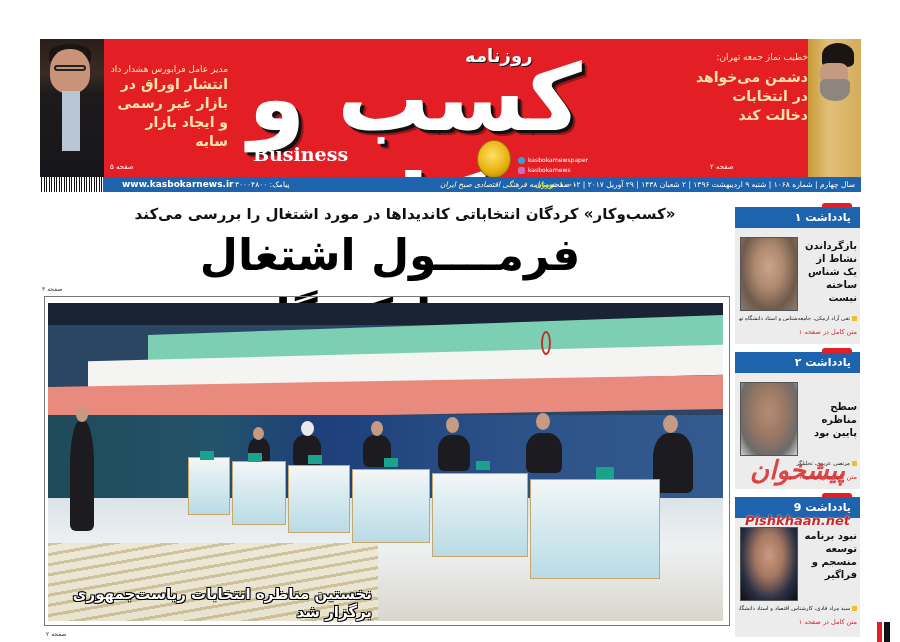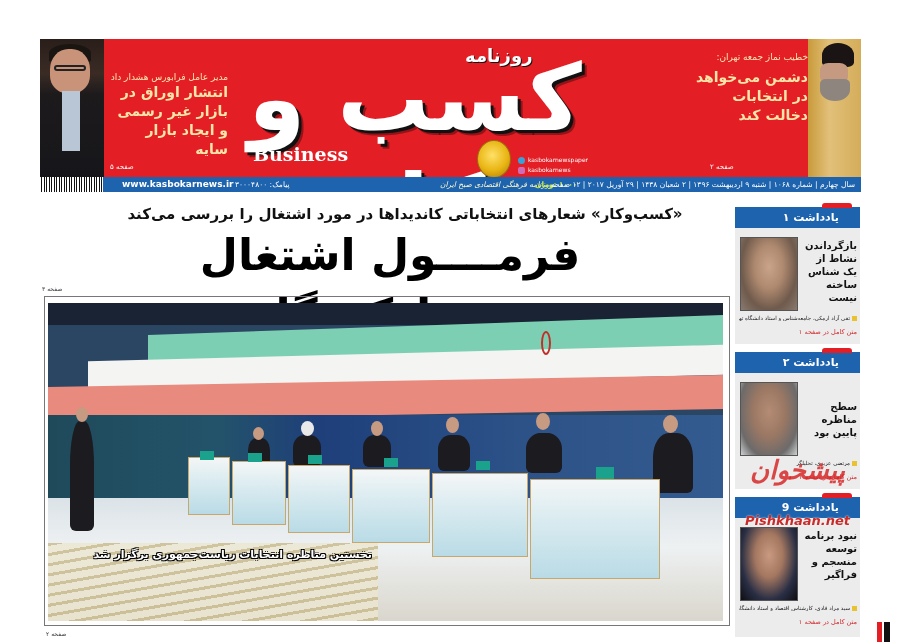--- a/index.html
+++ b/index.html
@@ -8,21 +8,21 @@
 
   
   .masthead { position: absolute; left: 40px; top: 39px; width: 821px; height: 138px; background: #e31e25; overflow: hidden; }
   .left-photo { position: absolute; left: 0; top: 0; width: 64px; height: 138px; background: linear-gradient(180deg,#2a1e1a 0%,#3a2b24 25%,#1d1a1c 40%,#16161a 100%); }
   .left-photo .face { position: absolute; left: 10px; top: 10px; width: 40px; height: 44px; border-radius: 46% 46% 40% 40%; background: #c9937a; }
   .left-photo .hair { position: absolute; left: 9px; top: 5px; width: 42px; height: 18px; border-radius: 50% 50% 10% 10%; background: #1b1512; }
   .left-photo .glasses { position: absolute; left: 14px; top: 26px; width: 32px; height: 6px; border: 2px solid #222; border-radius: 3px; }
   .left-photo .shirt { position: absolute; left: 22px; top: 52px; width: 18px; height: 60px; background: #b9c6d6; }
 
   .left-story { position: absolute; left: 68px; top: 0; width: 122px; height: 138px; direction: rtl; text-align: right; color: #fff; }
-  .left-story .kicker { font-size: 9px; color: #ffe7b0; line-height: 12px; margin-top: 32px; padding-right: 2px; }
+  .left-story .kicker { font-size: 9px; color: #ffe7b0; line-height: 12px; margin-top: 24px; padding-right: 2px; }
   .left-story .headline { font-size: 14px; font-weight: bold; color: #ffe6a8; line-height: 19px; padding-right: 2px; }
   .left-story .pageref { position: absolute; left: 2px; bottom: 6px; font-size: 7px; color: #fff; direction: rtl; }
 
   .logo-main { position: absolute; left: 165px; top: 5px; width: 420px; height: 120px; direction: rtl; text-align: center; }
   .logo-main .name { font-family: "DejaVu Sans", sans-serif; font-weight: bold; font-size: 92px; color: #fff; line-height: 110px; text-shadow: 3px 3px 0 #111, 5px 5px 0 rgba(0,0,0,.35); letter-spacing: -4px; }
   .logo-sub { position: absolute; left: 425px; top: 6px; font-size: 18px; font-weight: bold; color: #fff; direction: rtl; text-shadow: 1px 1px 0 #111; }
   .logo-business { position: absolute; left: 213px; top: 104px; font-family: "DejaVu Serif", serif; font-size: 19px; font-weight: bold; color: #fff; }
 
   .coin { position: absolute; left: 437px; top: 101px; width: 34px; height: 38px; border-radius: 50%; background: radial-gradient(circle at 45% 40%, #ffe066 0%, #e8b412 55%, #a67608 100%); border: 1px solid #9a6e10; }
   .social { position: absolute; left: 478px; top: 116px; font-size: 6px; color: #fff; line-height: 10px; }
@@ -63,27 +63,27 @@
   .photo .flag-r { position: absolute; left: 0; top: 78px; width: 675px; height: 34px; background: #e98a7e; transform: skewY(-1deg); }
   .photo .emblem { position: absolute; left: 493px; top: 28px; width: 10px; height: 24px; border: 2px solid #c0302a; border-radius: 50%; }
   .photo .wall { position: absolute; left: 0; top: 112px; width: 675px; height: 90px; background: linear-gradient(90deg,#1f4a5a 0%,#23536a 25%,#1e3f7a 40%,#2c5288 70%,#345b90 100%); }
   .photo .floor { position: absolute; left: 0; top: 195px; width: 675px; height: 123px; background: linear-gradient(180deg,#dbe3e8 0%,#eef1f2 40%,#d9d6cc 100%); }
   .photo .floor-stripes { position: absolute; left: 0; top: 240px; width: 330px; height: 78px; background: repeating-linear-gradient(170deg,#c8b98a 0 3px,#ece6d0 3px 10px); opacity: .8; }
   .photo .person { position: absolute; background: #1b1b20; border-radius: 40% 40% 6px 6px; }
   .photo .head { position: absolute; border-radius: 50%; background: #c79a82; }
   .photo .podium { position: absolute; background: linear-gradient(180deg,#f4f6f6 0%,#e0eef2 30%,#b9dbe6 100%); border: 1px solid #c8a86a; }
   .photo .nameplate { position: absolute; width: 14px; height: 9px; background: #1aa28c; }
   .photo-caption { position: absolute; left: 52px; top: 548px; width: 320px; direction: rtl; text-align: right; }
-  .photo-caption .kicker { font-size: 11px; font-weight: bold; color: #fff; text-shadow: 1px 1px 0 #000, -1px -1px 0 #000, 1px -1px 0 #000, -1px 1px 0 #000; }
+  .photo-caption .kicker { font-size: 15px; font-weight: bold; color: #fff; text-shadow: 1px 1px 0 #000, -1px -1px 0 #000, 1px -1px 0 #000, -1px 1px 0 #000; margin-top: 37px; }
   .photo-caption .headline { font-size: 25px; font-weight: bold; color: #000; margin-top: 4px; text-shadow: 0 0 2px #fff, 0 0 3px #fff; letter-spacing: -0.5px; }
 
   
   .note { position: absolute; left: 735px; width: 125px; background: #ececec; }
   .note .tab { position: absolute; right: 8px; top: -4px; width: 30px; height: 5px; background: #e31e25; border-radius: 3px 3px 0 0; }
-  .note .header { height: 21px; background: #1e63ad; color: #fff; direction: rtl; text-align: right; font-size: 11px; font-weight: bold; line-height: 21px; padding-right: 21px; }
+  .note .header { height: 21px; background: #1e63ad; color: #fff; direction: rtl; text-align: right; font-size: 11px; font-weight: bold; line-height: 21px; padding-right: 9px; }
   .note .portrait { position: absolute; left: 5px; top: 30px; width: 58px; height: 74px; border: 1px solid #555; }
   .note .title { position: absolute; left: 66px; top: 32px; width: 56px; direction: rtl; text-align: right; font-size: 10px; font-weight: bold; line-height: 13px; color: #111; }
   .note .author { position: absolute; left: 4px; top: 108px; width: 118px; direction: rtl; text-align: right; font-size: 5.5px; color: #222; white-space: nowrap; overflow: hidden; }
   .note .author .dot { display: inline-block; width: 5px; height: 5px; background: #e8c230; margin-left: 2px; vertical-align: middle; }
   .note .more { position: absolute; left: 4px; top: 121px; width: 118px; direction: rtl; text-align: right; font-size: 6.5px; color: #d4262c; }
 
   .portrait-1 { background: radial-gradient(ellipse at 50% 40%, #c9a48a 0%, #b08a70 35%, #6f5a4c 70%, #8a7a70 100%); }
   .portrait-2 { background: radial-gradient(ellipse at 50% 40%, #b58c74 0%, #9b7864 40%, #6c6a6a 75%, #cfd2d4 100%); }
   .portrait-3 { background: radial-gradient(ellipse at 50% 38%, #c99a80 0%, #a47760 35%, #2a2f45 70%, #0d0d12 100%); }
 
@@ -143,21 +143,21 @@
 
 <div class="infobar">
   <div class="barcode"></div>
   <span class="website">www.kasbokarnews.ir</span>
   <span class="sms">پیامک: ۳۰۰۰۴۸۰۰</span>
   <span class="motto">روزنامه فرهنگی اقتصادی صبح ایران</span>
   <span class="price">۱۰۰۰ تومان</span>
   <span class="dateline">سال چهارم | شماره ۱۰۶۸ | شنبه ۹ اردیبهشت ۱۳۹۶ | ۲ شعبان ۱۴۳۸ | ۲۹ آوریل ۲۰۱۷ | ۱۲ صفحه</span>
 </div>
 
-<div class="surtitle">«کسب‌وکار» شعارهای انتخاباتی کاندیداها در مورد اشتغال را بررسی می‌کند</div>
+<div class="surtitle">«کسب‌وکار» کردگان انتخاباتی کاندیداها در مورد اشتغال را بررسی می‌کند</div>
 <div class="main-headline">فرمــــول اشتغال تحصیل‌کردگان</div>
 <div class="pageref-small" style="left:42px; top:285px;">صفحه ۳</div>
 
 <div class="photo-frame"></div>
 <div class="photo">
   <div class="ceiling"></div>
   <div class="flag-g"></div>
   <div class="flag-w"></div>
   <div class="flag-r"></div>
   <div class="emblem"></div>

